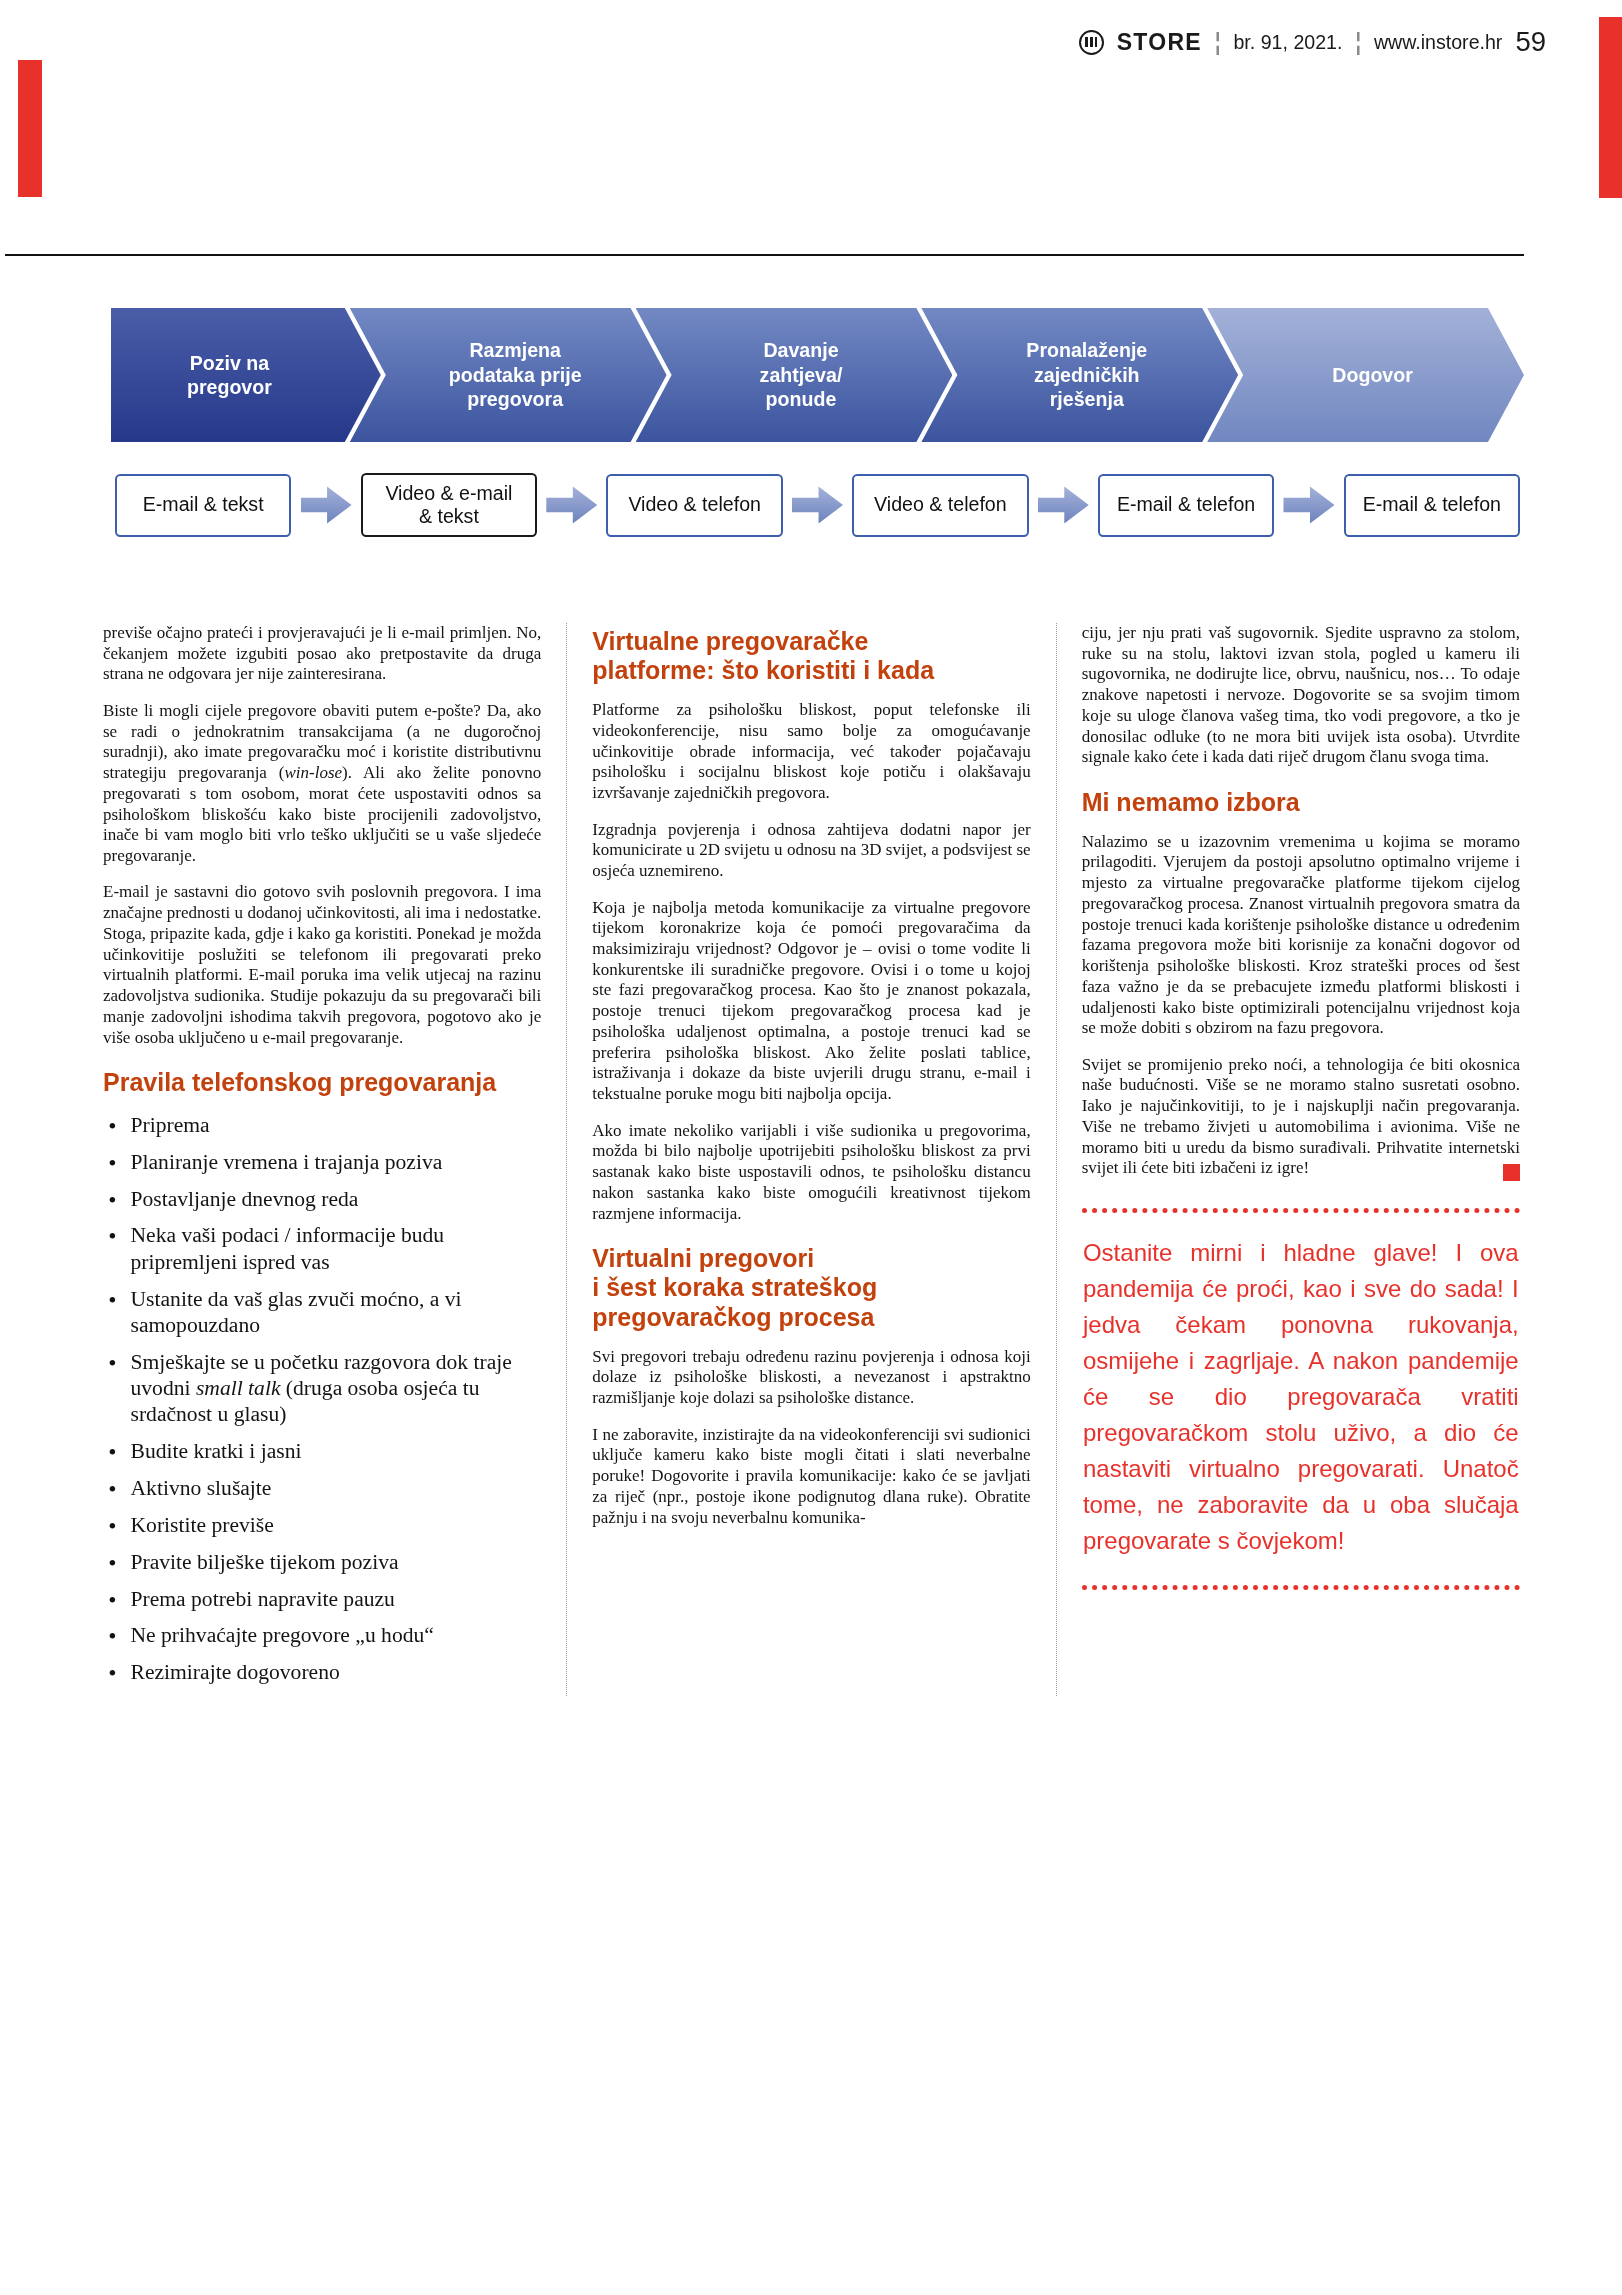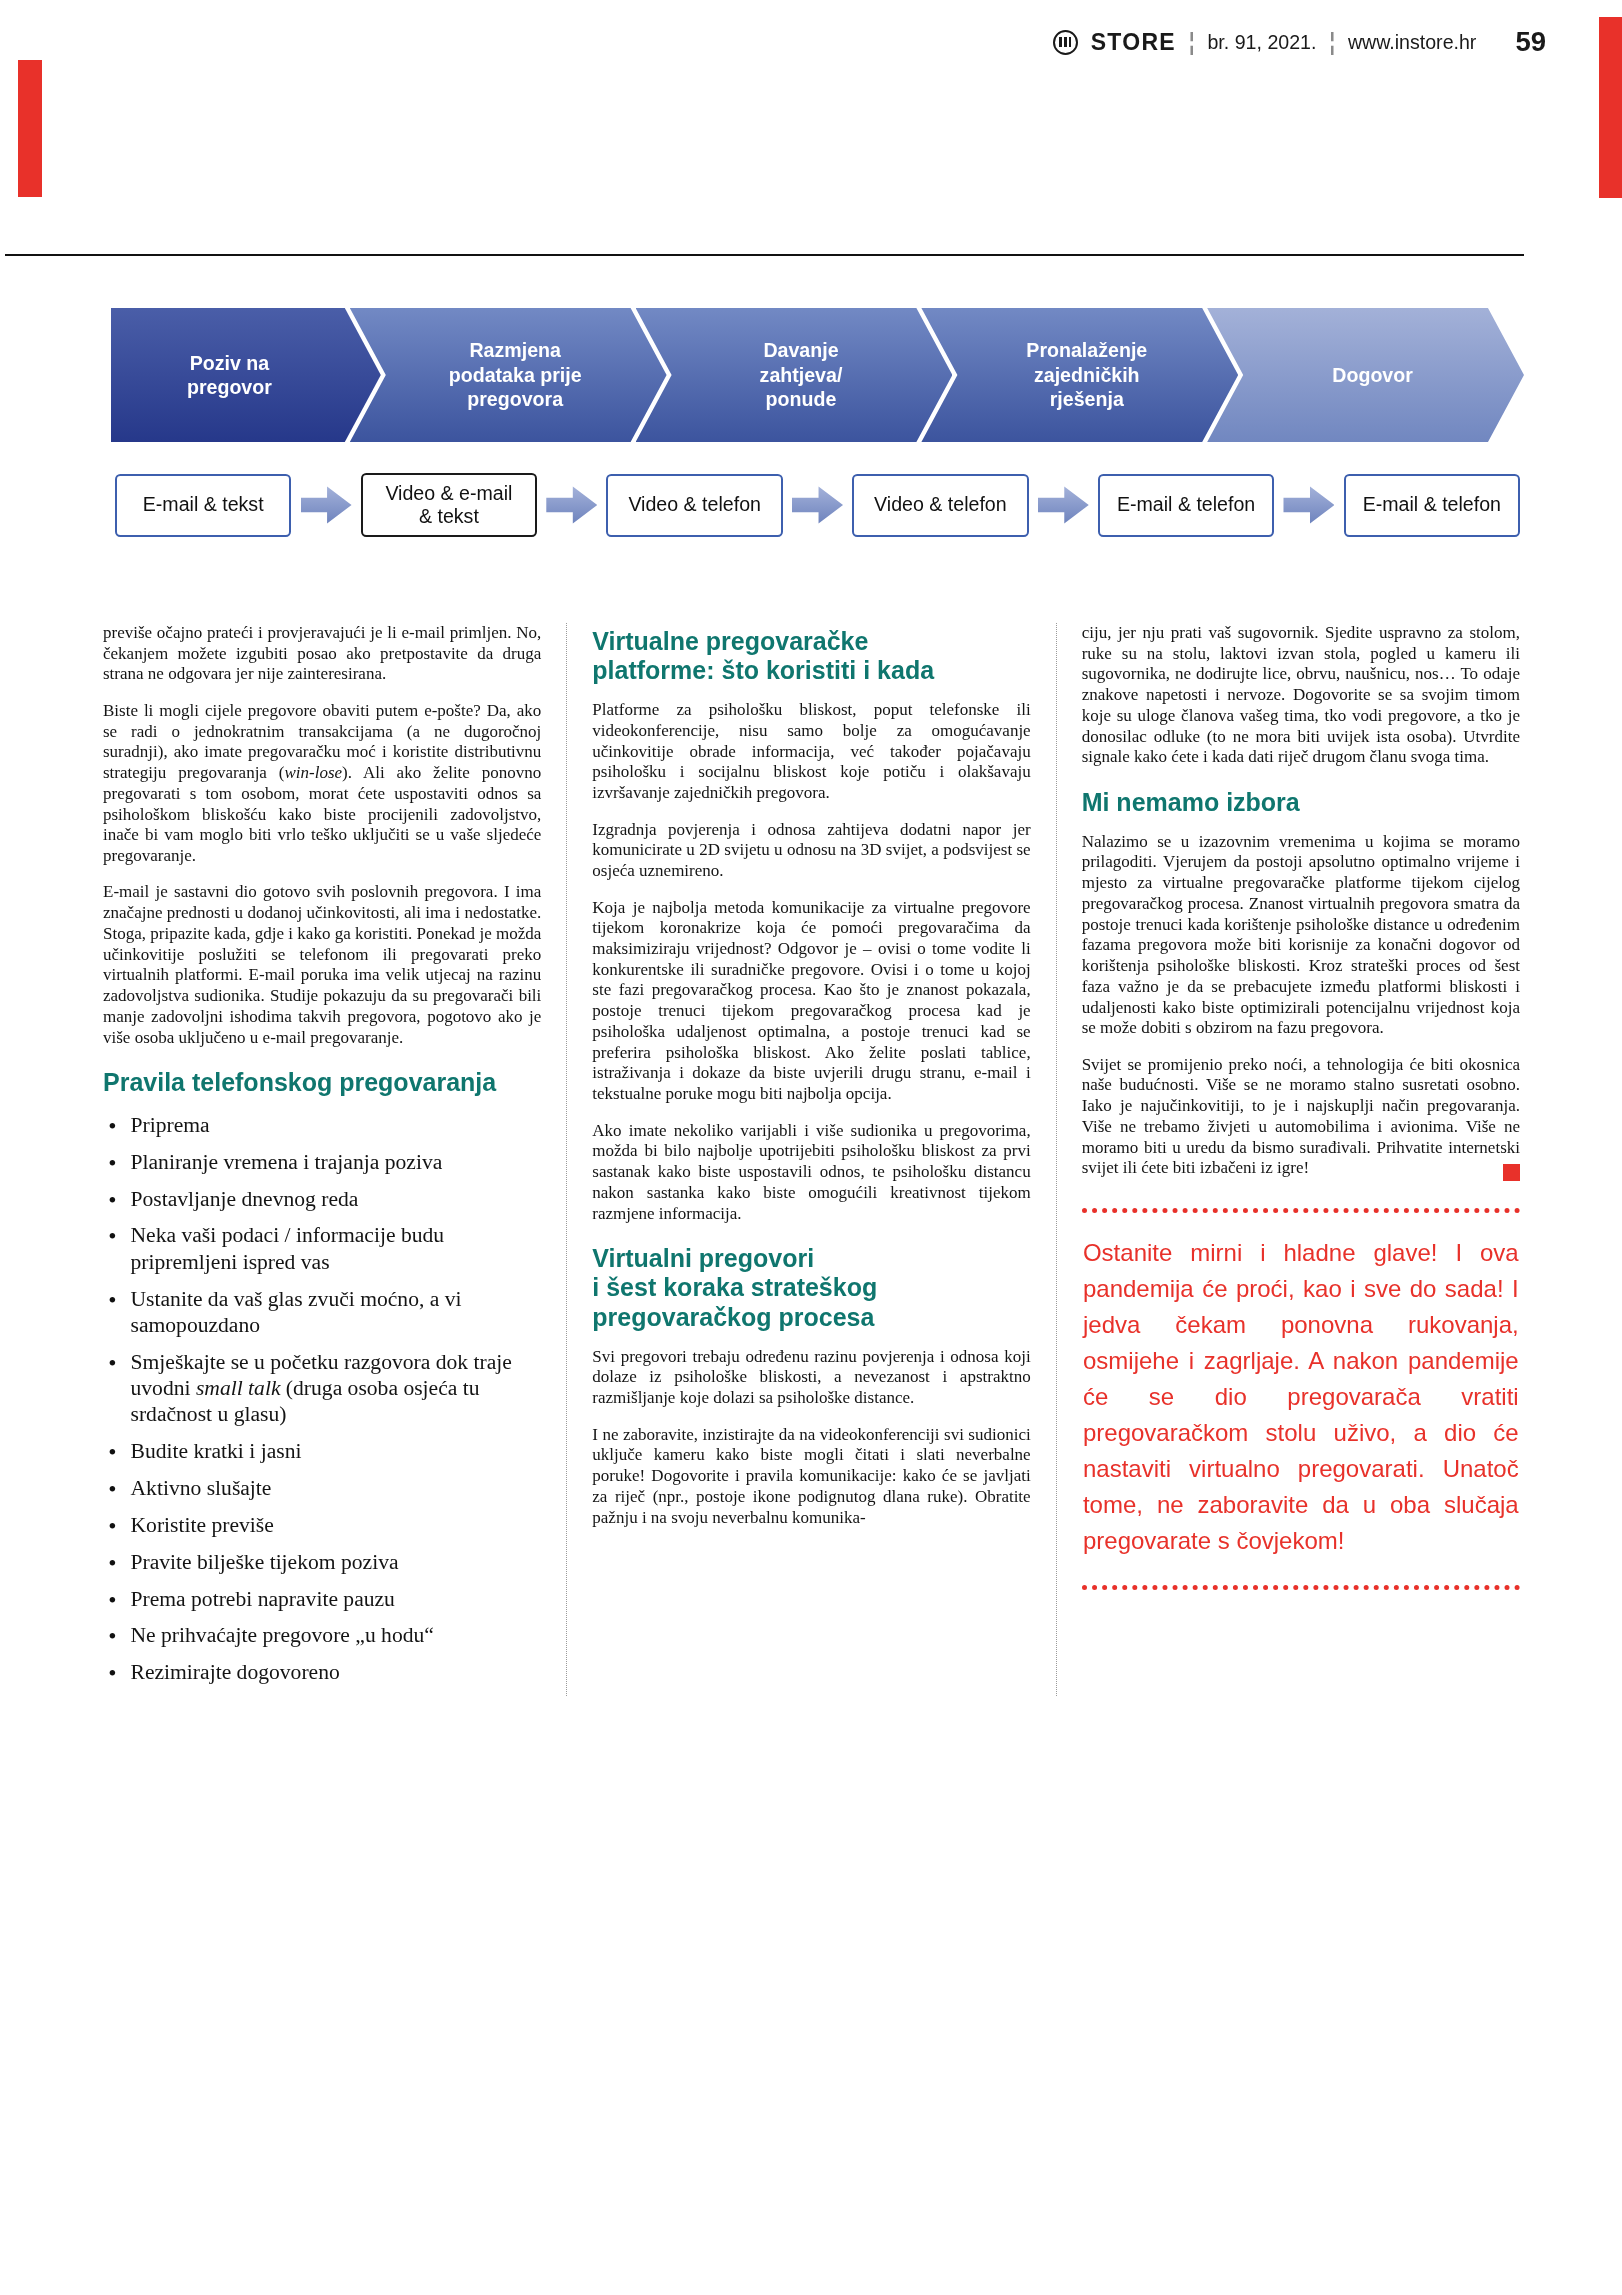--- a/index.html
+++ b/index.html
@@ -33,21 +33,21 @@
   .logo-circle{
     width:25px;height:25px;border:2px solid #1a1a1a;border-radius:50%;
     display:inline-flex;align-items:center;justify-content:center;flex:0 0 auto;
   }
   .logo-bars{
     width:11.8px;height:10.5px;
     background:repeating-linear-gradient(90deg,#1a1a1a 0 2.6px,transparent 2.6px 5.2px);
   }
   .hdr .mag{font-weight:bold;letter-spacing:1.3px;font-size:23px}
   .hdr .sep{color:#8a8a8a;font-weight:bold;transform:scaleY(1.2);display:inline-block}
-  .hdr .pageno{font-weight:bold;font-size:27.5px;margin-left:26px}
+  .hdr .pageno{font-weight:normal;font-size:27.5px;}
 
   .toprule{position:absolute;top:254px;left:5.2px;width:1519px;height:2px;background:#111}
 
   
   .diagram{position:absolute;top:308px;left:111px;width:1413px}
   .chev-row{display:flex;height:134px}
   .chev{
     flex:1;margin-left:-31px;
     clip-path:polygon(0 0, calc(100% - 36px) 0, 100% 50%, calc(100% - 36px) 100%, 0 100%, 36px 50%);
     display:flex;align-items:center;justify-content:center;
@@ -88,21 +88,21 @@
 
   .col p.body{
     font-size:17px;line-height:1.22;text-align:justify;
     margin:0 0 15.7px;
   }
   .b{font-weight:normal}
   .i{font-style:italic}
 
   h3.col-heading{
     font-family:"Liberation Sans", sans-serif;font-weight:bold;
-    font-size:25px;line-height:1.18;color:#0f766e;
+    font-size:25px;line-height:1.18;color:#c2410c;
     margin:19.6px 0 14.4px;white-space:pre-line;
   }
   .col h3.col-heading:first-child{margin-top:3.9px}
 
   ul.bullets{list-style:none;margin:3.9px 0 0}
   ul.bullets li{
     font-size:21.6px;line-height:1.22;margin:0 0 10.5px;
     padding-left:27.5px;position:relative;text-align:left;
   }
   ul.bullets li::before{

